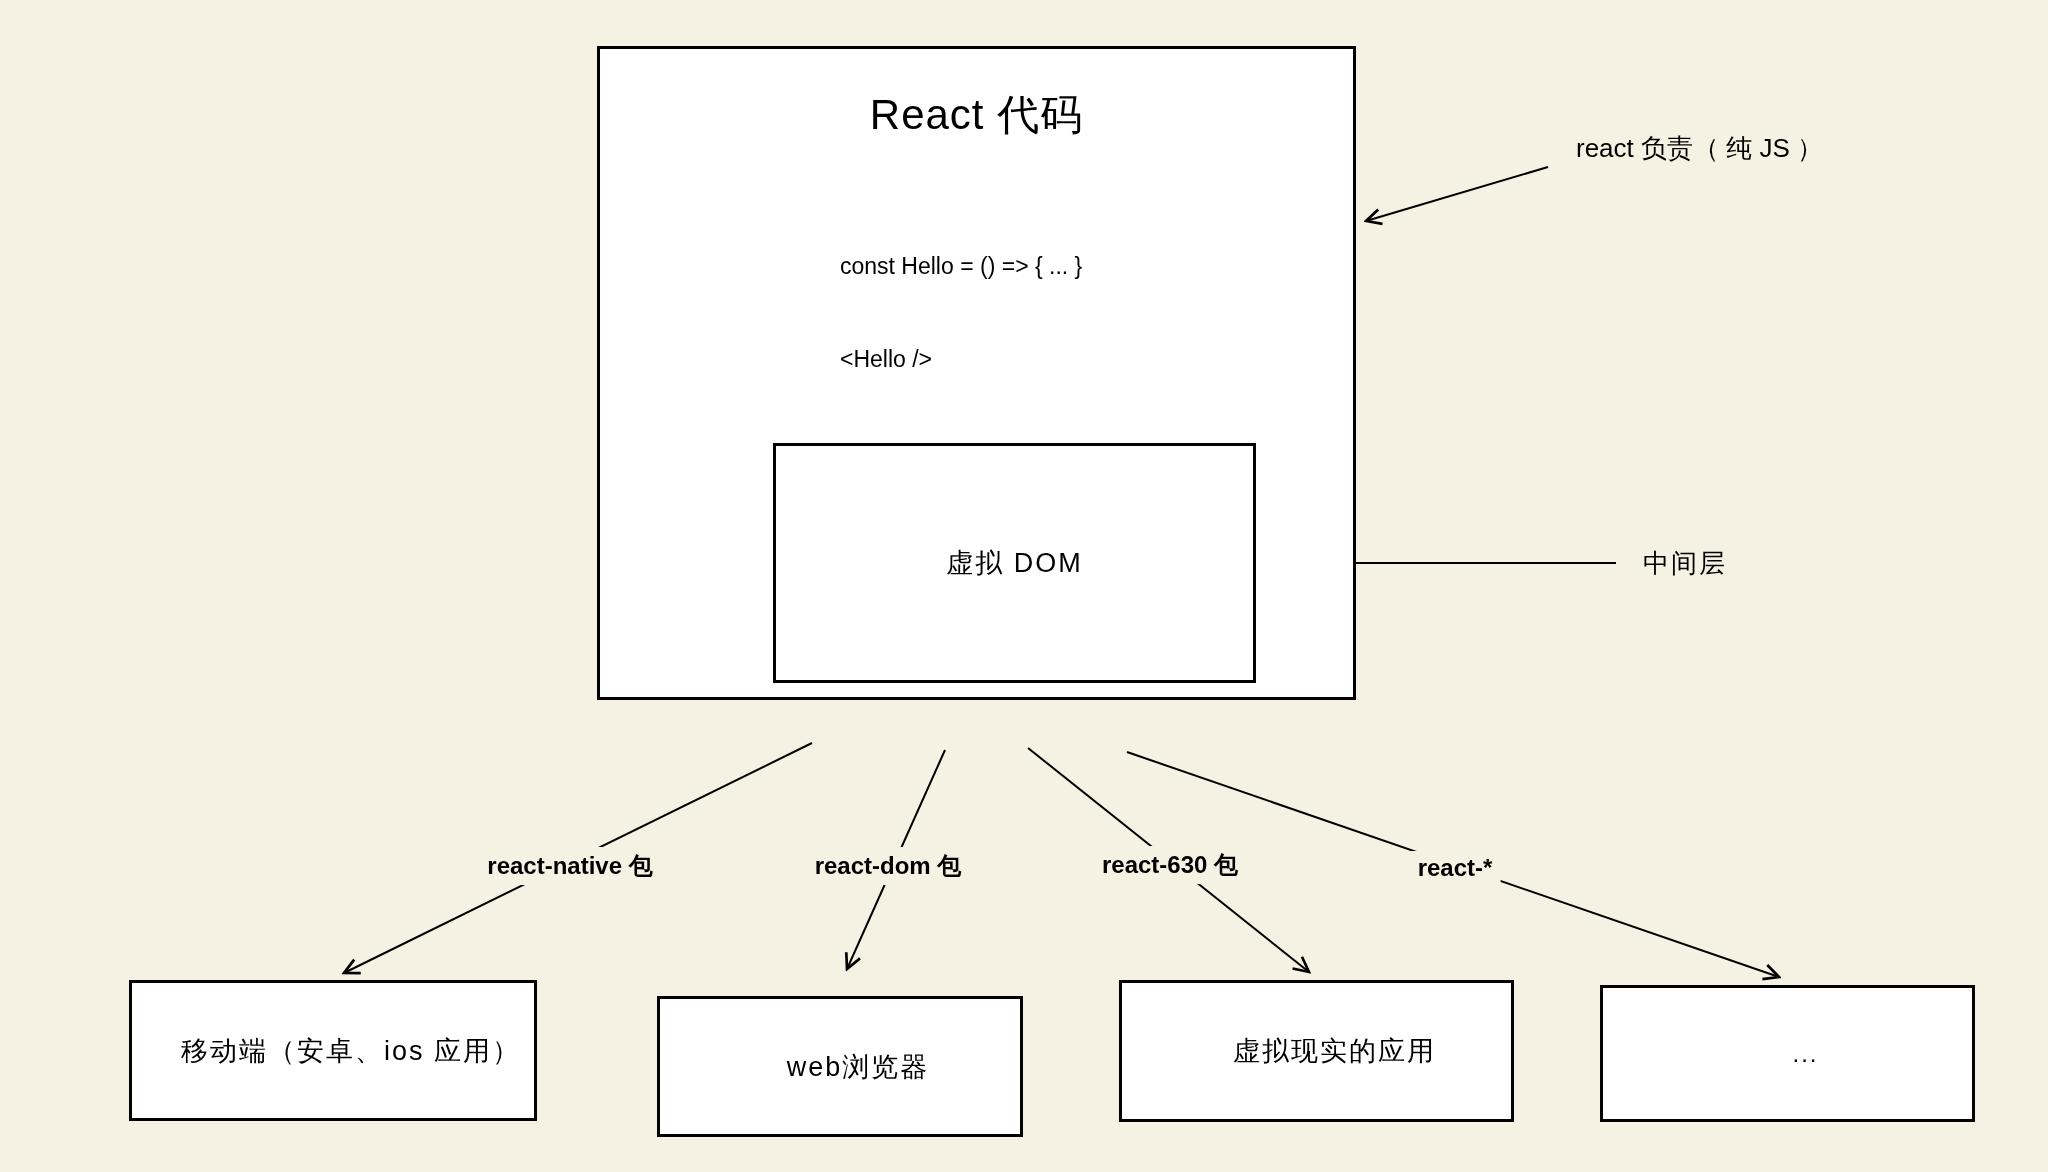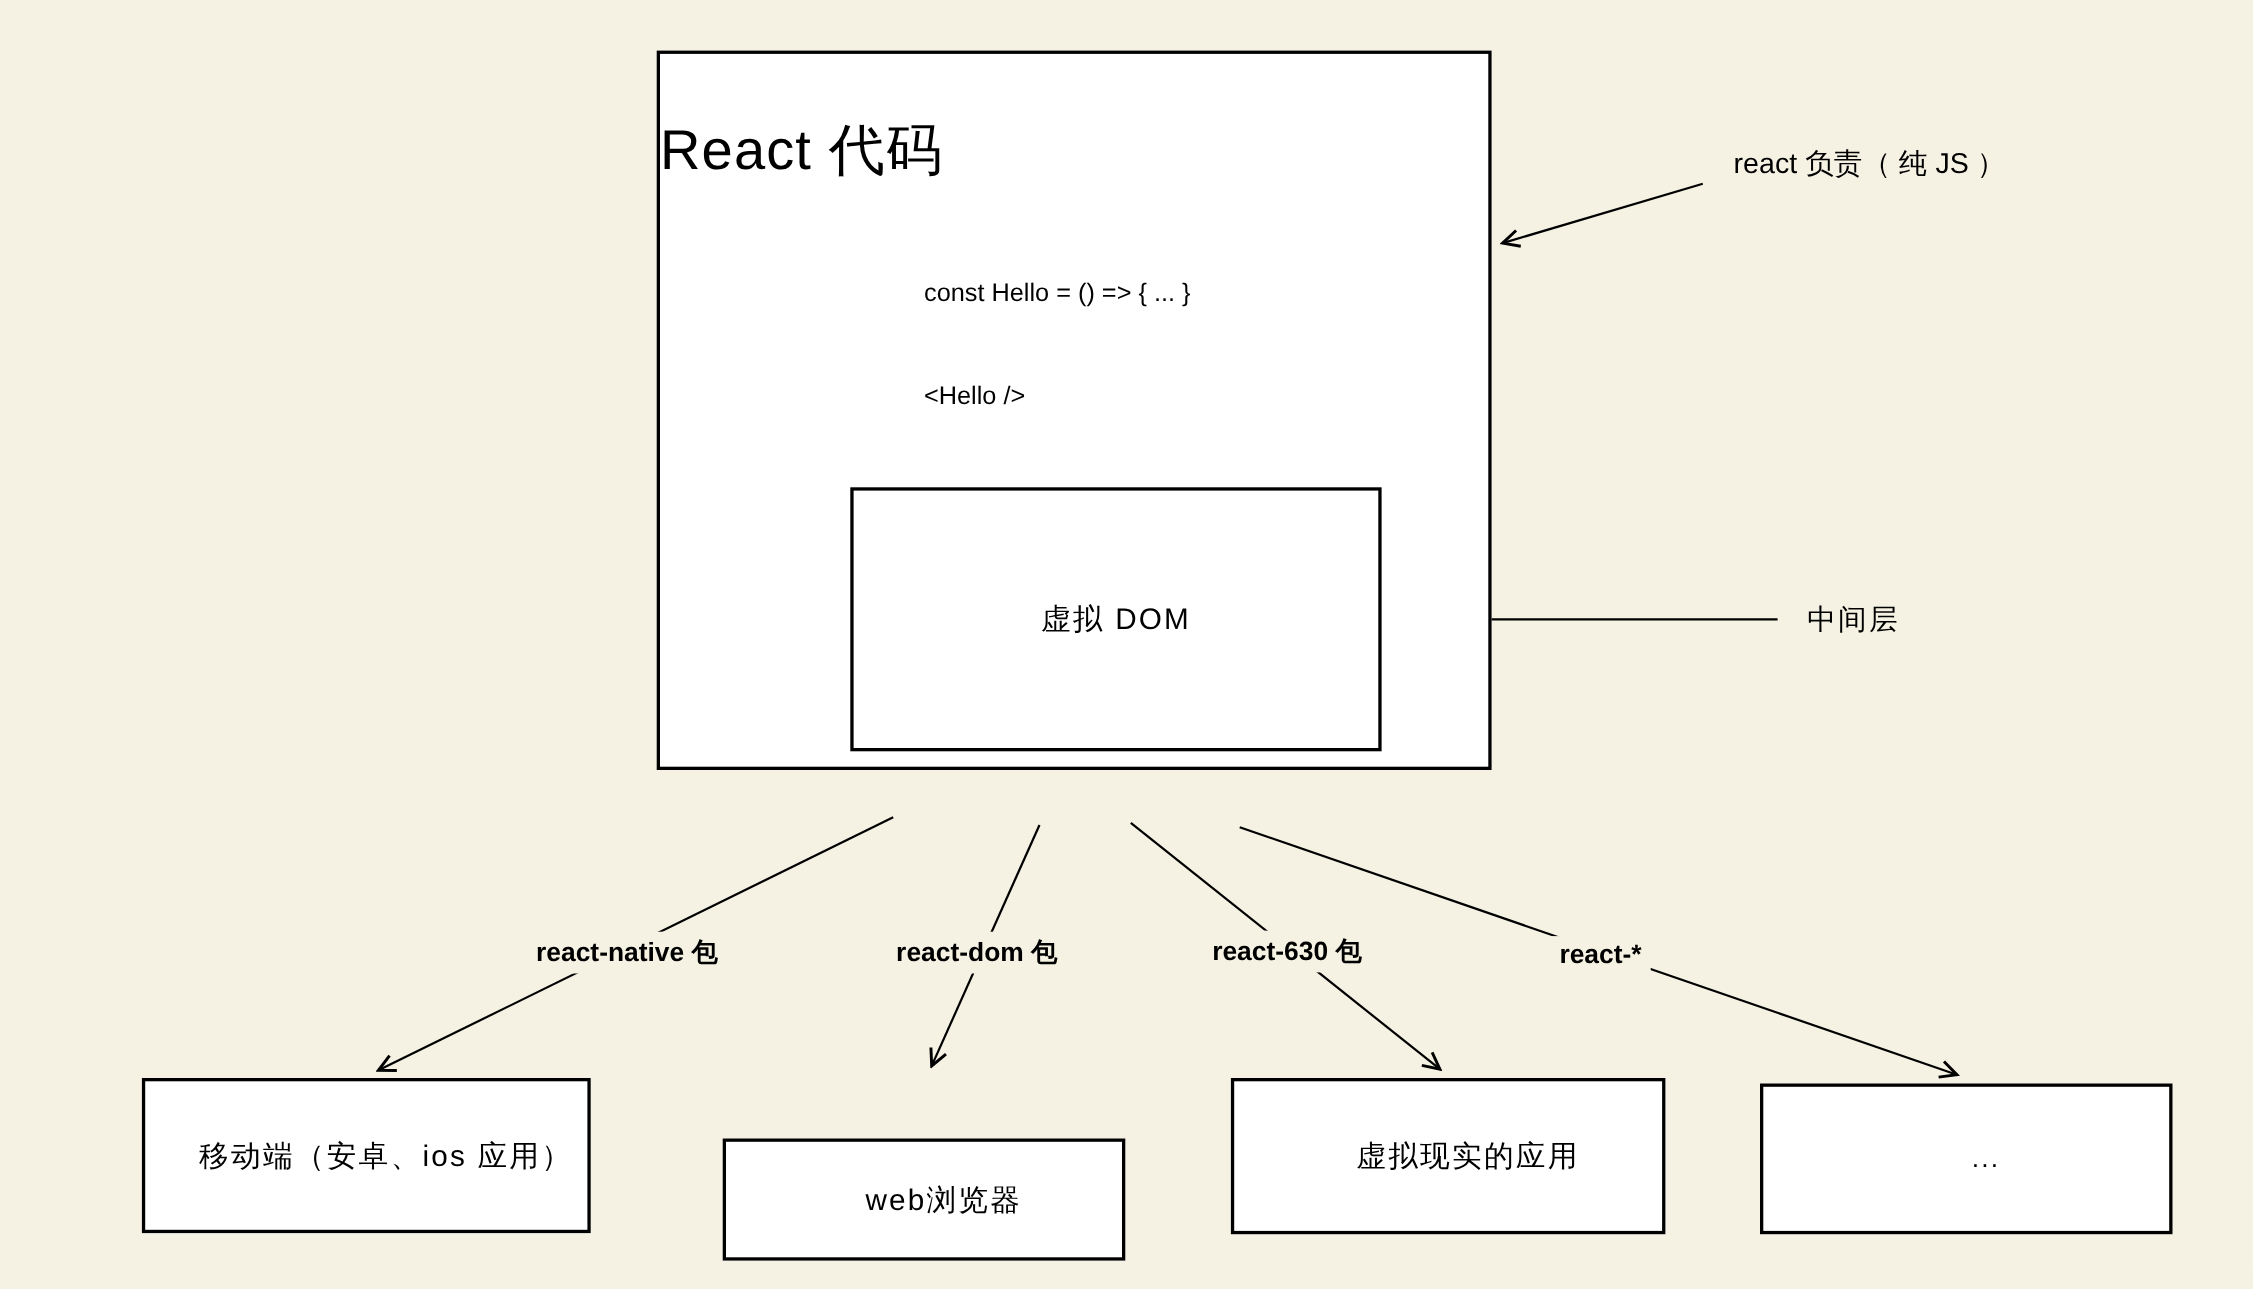--- a/index.html
+++ b/index.html
@@ -20,23 +20,23 @@
   }
   .box {
     position: absolute;
     background: #ffffff;
     border: 3px solid #000;
     box-sizing: border-box;
     z-index: 2;
   }
   .big-box { left: 597px; top: 46px; width: 759px; height: 654px; }
   .big-title {
-    margin-top: 54px;
-    text-align: left;
-    font-size: 51px;
+    margin-top: 38px;
+    text-align: center;
+    font-size: 42px;
     letter-spacing: 1px;
   }
   .code-block {
     position: absolute;
     left: 240px; top: 140px;
     font-size: 23px;
     line-height: 31px;
     white-space: pre;
   }
   .vdom-box {
@@ -48,21 +48,21 @@
     margin-left: 38px;
   }
   .target-box {
     display: flex; align-items: center; justify-content: center;
     font-size: 27px;
     letter-spacing: 2px;
     text-align: center;
     padding-left: 36px;
   }
   .target-mobile { left: 129px;  top: 980px; width: 408px; height: 141px; }
-  .target-web    { left: 657px;  top: 1035px; width: 366px; height: 111px; }
+  .target-web    { left: 657px;  top: 996px; width: 366px; height: 141px; }
   .target-vr     { left: 1119px; top: 980px; width: 395px; height: 142px; }
   .target-more   { left: 1600px; top: 985px; width: 375px; height: 137px; font-size: 24px; }
   .callout {
     position: absolute;
     font-size: 26px;
     white-space: nowrap;
     z-index: 3;
   }
   .callout-react { left: 1576px; top: 131px; }
   .callout-mid   { left: 1643px; top: 546px; letter-spacing: 2px; }

